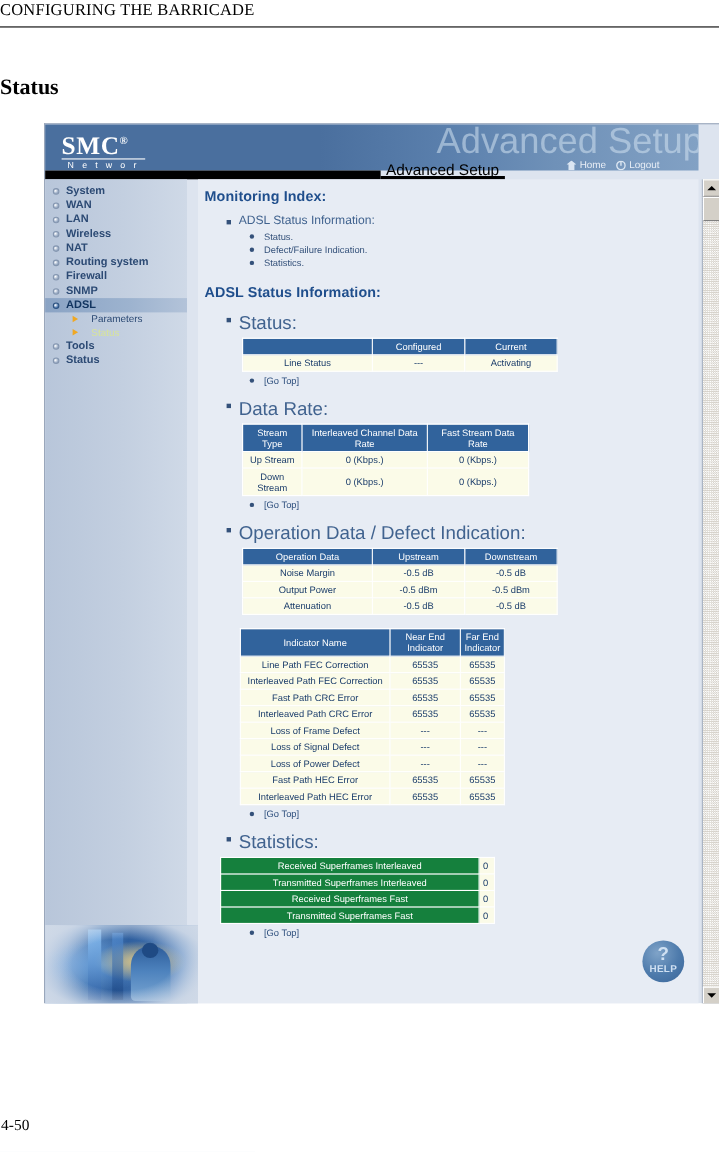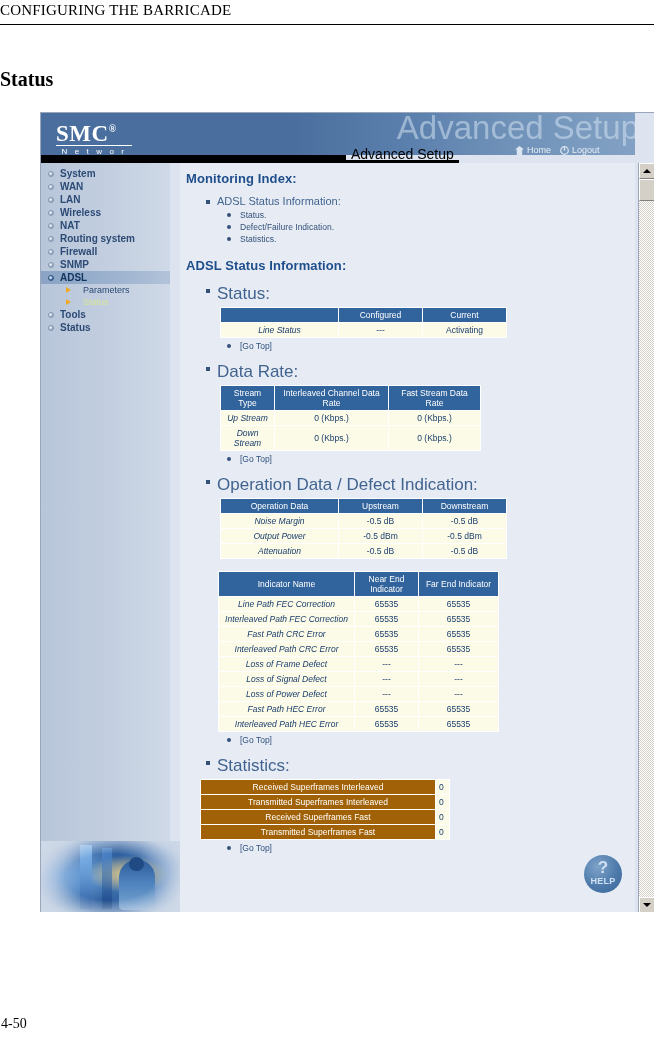--- a/index.html
+++ b/index.html
@@ -239,30 +239,30 @@
     line-height: 10px;
   }
   table.dt td {
     background: #fbfbe8;
     color: #1b3d6b;
     text-align: center;
     padding: 2px 3px;
     border: 1px solid #ffffff;
     line-height: 10px;
   }
-  table.dt td.lbl { color: #1b3d6b; font-style: italic; }
+  table.dt td.lbl { color: #1b3d6b; }
 
   
   table.stats {
     border-collapse: collapse;
     margin: 3px 0 0 20px;
     font-size: 8.5px;
   }
   table.stats th {
-    background: #a16207; color: #ffffff; font-weight: normal;
+    background: #15803d; color: #ffffff; font-weight: normal;
     text-align: center; padding: 2px 4px; border: 1px solid #ffffff;
     width: 235px; line-height: 10px;
   }
   table.stats td {
     background: #fbfbe8; color: #1b3d6b;
     text-align: left; padding: 2px 3px; border: 1px solid #ffffff;
     width: 14px; line-height: 10px;
   }
 
   .help-btn {
@@ -449,21 +449,21 @@
             <td>-0.5 dB</td>
           </tr>
         </tbody>
           </table>
 
         <table class="dt" style="margin-top:12px; margin-left:38px">
           <tbody>
               <tr>
             <th style="width:136px">Indicator Name</th>
             <th style="width:64px">Near End Indicator</th>
-            <th style="width:80px">Far End Indicator</th>
+            <th style="width:40px">Far End Indicator</th>
           </tr>
           <tr>
             <td class="lbl">Line Path FEC Correction</td>
             <td>65535</td>
             <td>65535</td>
           </tr>
           <tr>
             <td class="lbl">Interleaved Path FEC Correction</td>
             <td>65535</td>
             <td>65535</td>

